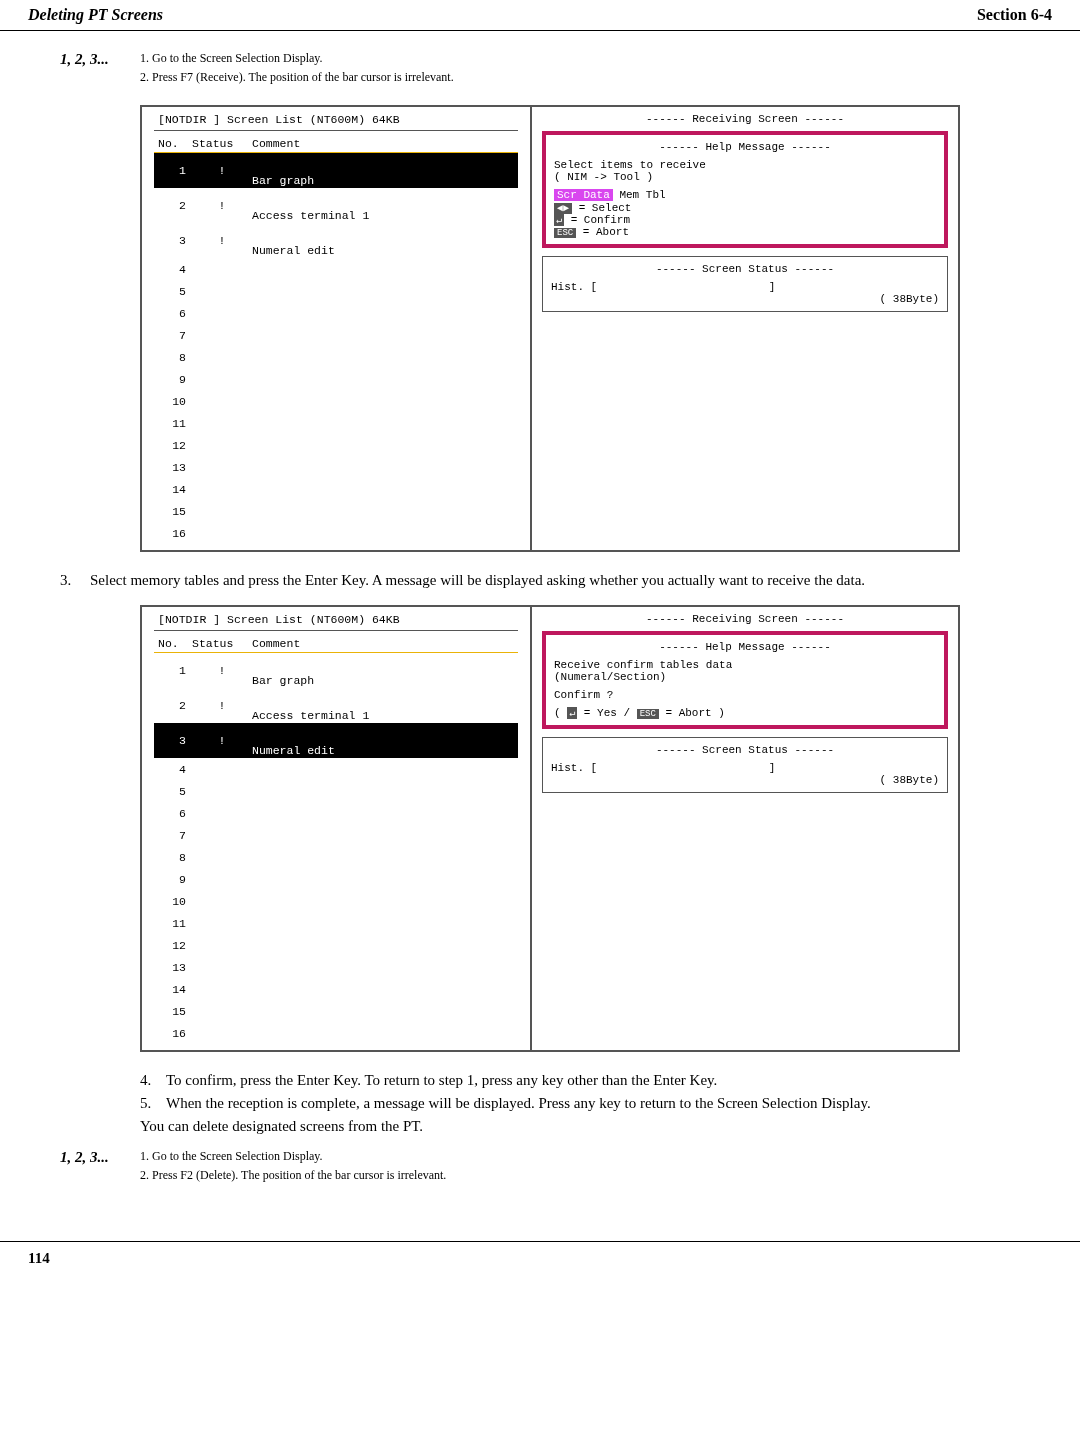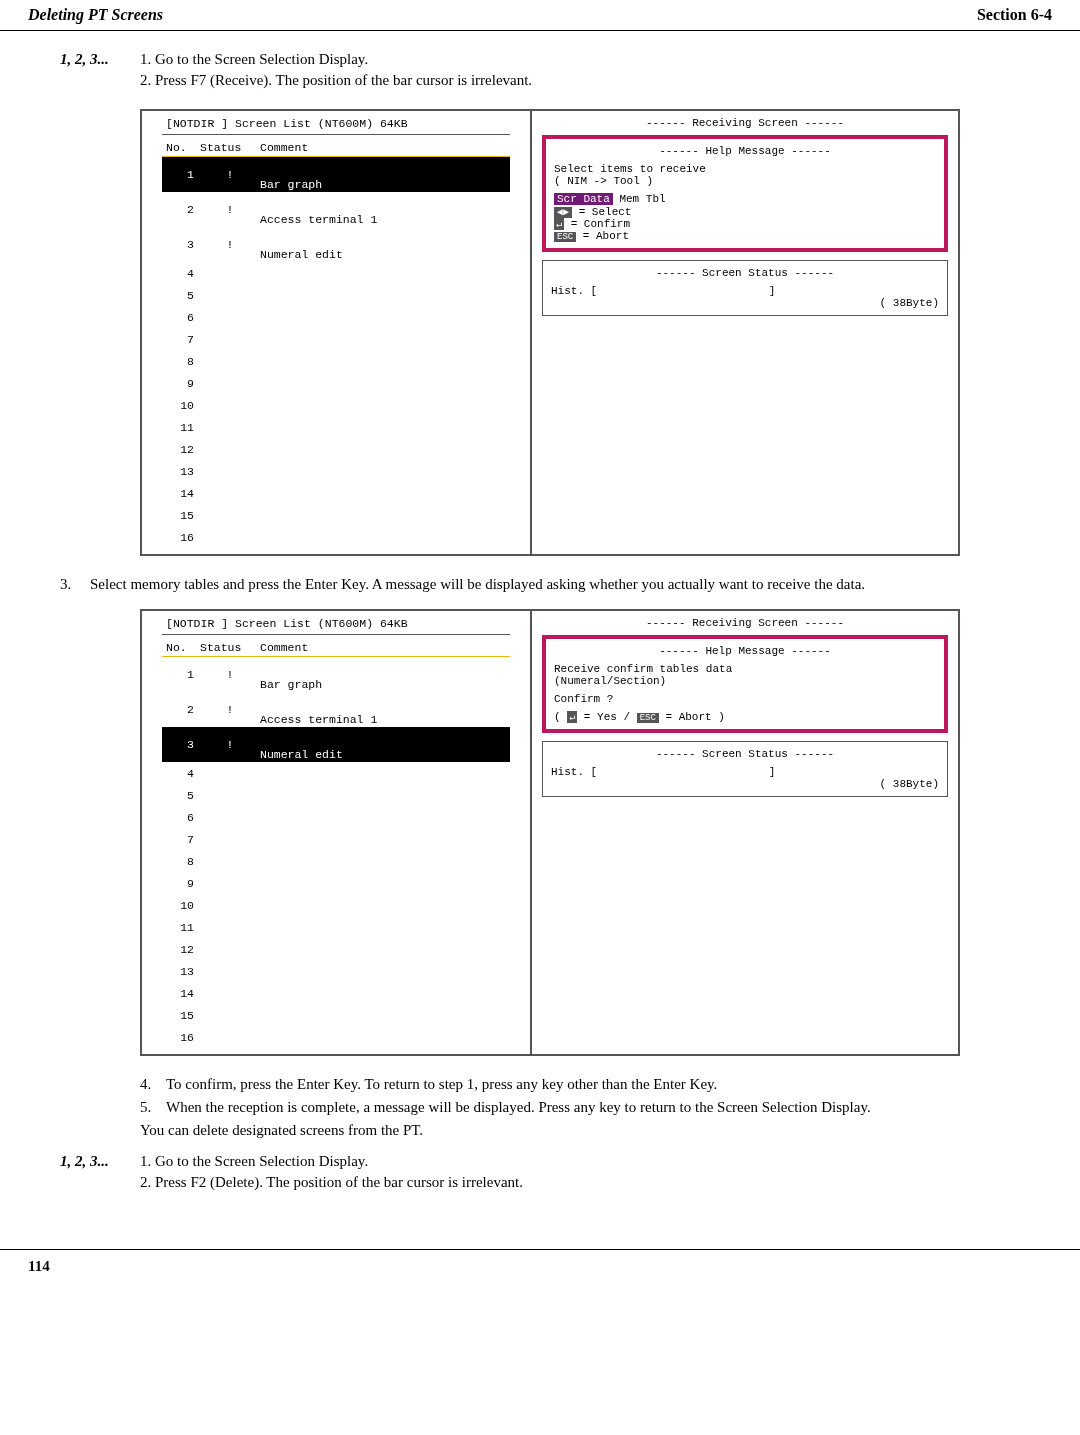--- a/index.html
+++ b/index.html
@@ -44,39 +44,39 @@
       font-weight: bold;
       font-style: italic;
       min-width: 80px;
       font-size: 15px;
     }
     .step-content {
       flex: 1;
     }
     .step-content p {
       margin-bottom: 4px;
-      font-size: 15px;
+      font-size: 12px;
     }
 
     
     .screen-diagram {
       border: 2px solid #555;
       margin: 16px 0 20px 80px;
       display: flex;
       width: 820px;
       background: #fff;
     }
 
     
     .screen-left {
       border-right: 2px solid #555;
       width: 390px;
       font-family: 'Courier New', Courier, monospace;
       font-size: 11.5px;
-      padding: 6px 20px;
+      padding: 6px 12px;
     }
     .screen-left-header {
       font-family: 'Courier New', Courier, monospace;
       font-size: 11.5px;
       padding: 0 4px 4px 4px;
       border-bottom: 1px solid #555;
       margin-bottom: 4px;
     }
     .screen-left-cols {
       display: flex;
@@ -127,21 +127,21 @@
       text-align: center;
       font-size: 11px;
       margin-bottom: 6px;
       font-family: 'Courier New', Courier, monospace;
     }
     .help-body {
       font-size: 11px;
       font-family: 'Courier New', Courier, monospace;
     }
     .scr-data-btn {
-      background: #701a75;
+      background: #d946ef;
       color: #fff;
       display: inline-block;
       padding: 0 3px;
       font-size: 11px;
       font-family: 'Courier New', Courier, monospace;
     }
     .esc-box {
       display: inline-block;
       background: #555;
       color: #fff;

